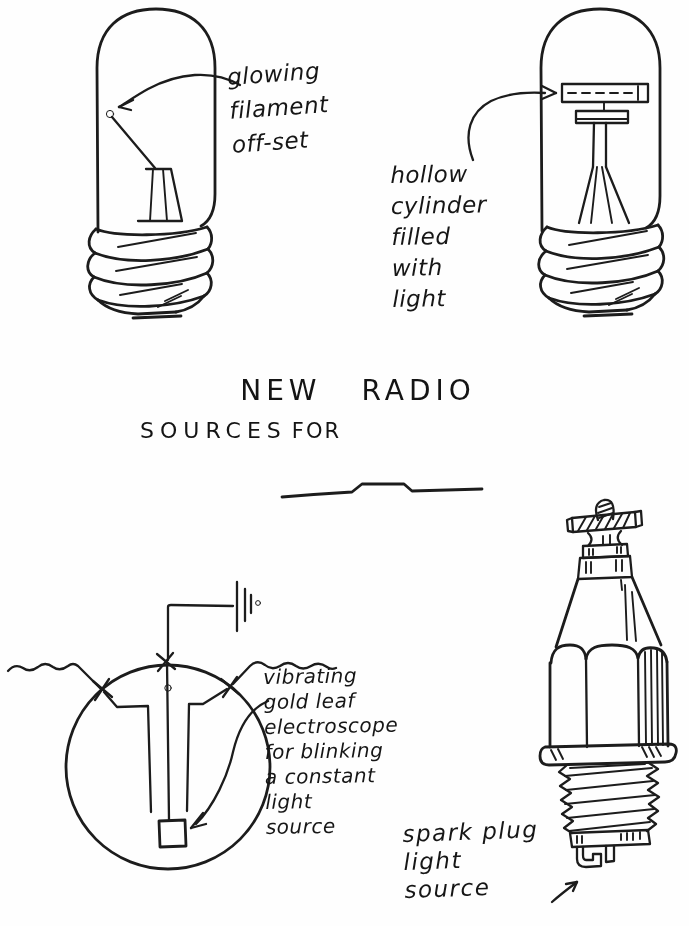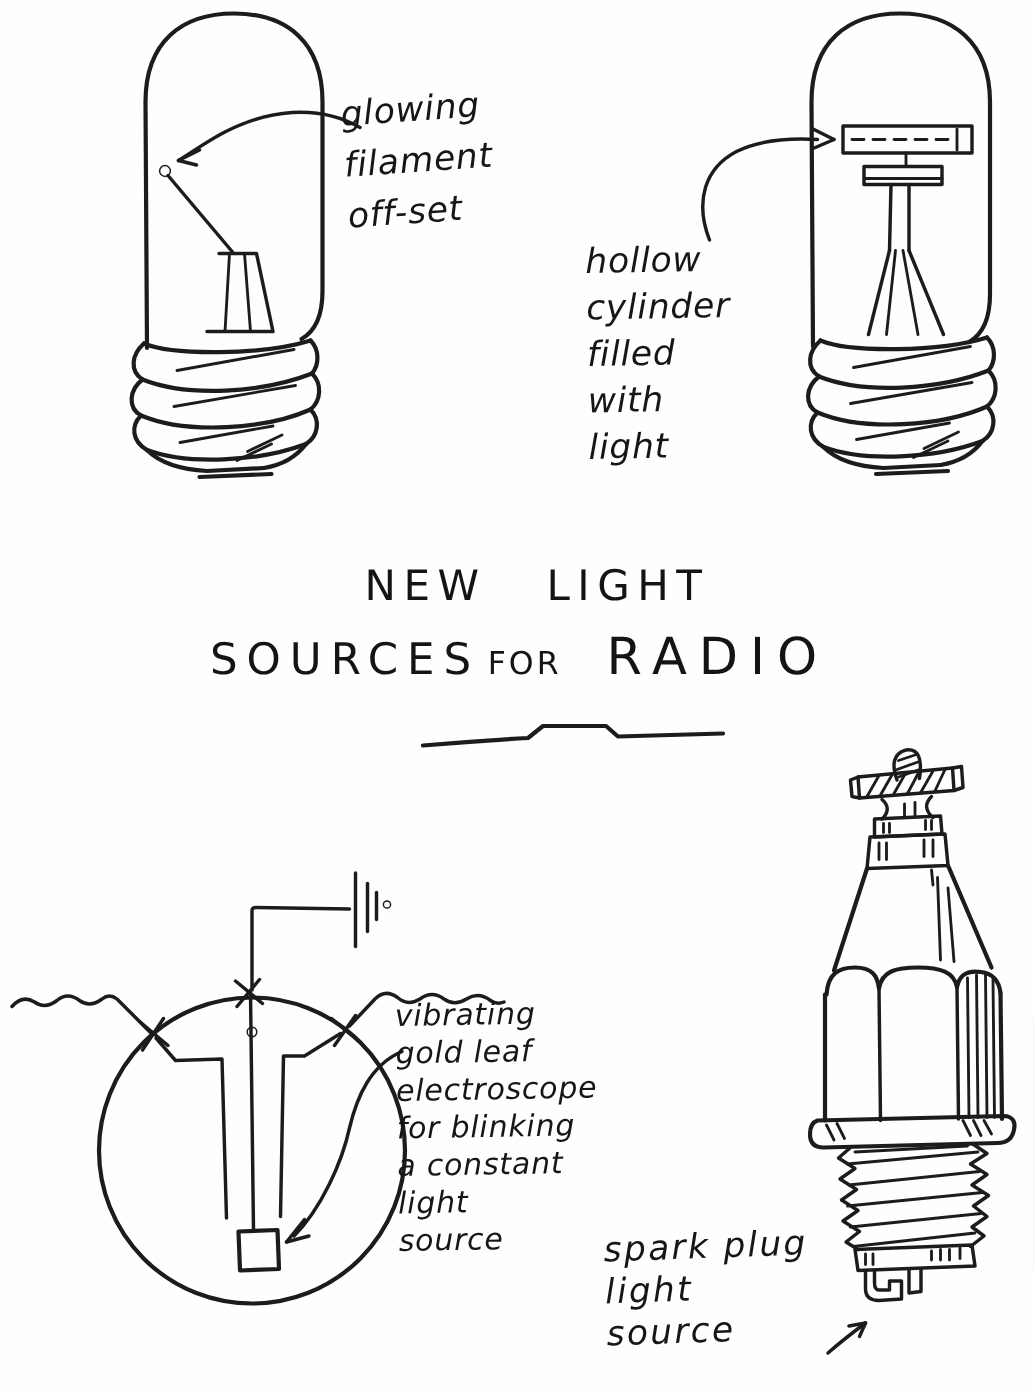--- a/index.html
+++ b/index.html
@@ -35,21 +35,21 @@
   .title-l1{
     position:absolute;left:212px;top:374px;width:292px;
     text-align:center;font-size:28px;letter-spacing:5px;word-spacing:26px;
     color:#141414;
   }
   .title-l2{
     position:absolute;left:140px;top:418px;
     display:flex;align-items:baseline;
     color:#141414;
   }
-  .title-l2 .w-sources{font-size:29px;letter-spacing:6px;}
+  .title-l2 .w-sources{font-size:22px;letter-spacing:6px;}
   .title-l2 .w-for{font-size:21px;letter-spacing:2px;margin-left:5px;}
   .title-l2 .w-radio{font-size:34px;letter-spacing:8px;margin-left:30px;}
 </style>
 </head>
 <body>
 
 <div class="page">
 
   <svg class="canvas" width="689" height="926" viewBox="0 0 689 926">
     <defs>
@@ -282,21 +282,20 @@
 electroscope
 for blinking
 a constant
 light
 source</div>
 
   <div class="script" id="label-spark">spark plug
 light
 source</div>
 
-  <div class="title-l1">NEW LIGHT</div>
+  <div class="title-l1">NEW RADIO</div>
 
   <div class="title-l2">
     <span class="w-sources">SOURCES</span>
     <span class="w-for">FOR</span>
-    <span class="w-radio">RADIO</span>
   </div>
 
 </div>
 
 </body></html>

